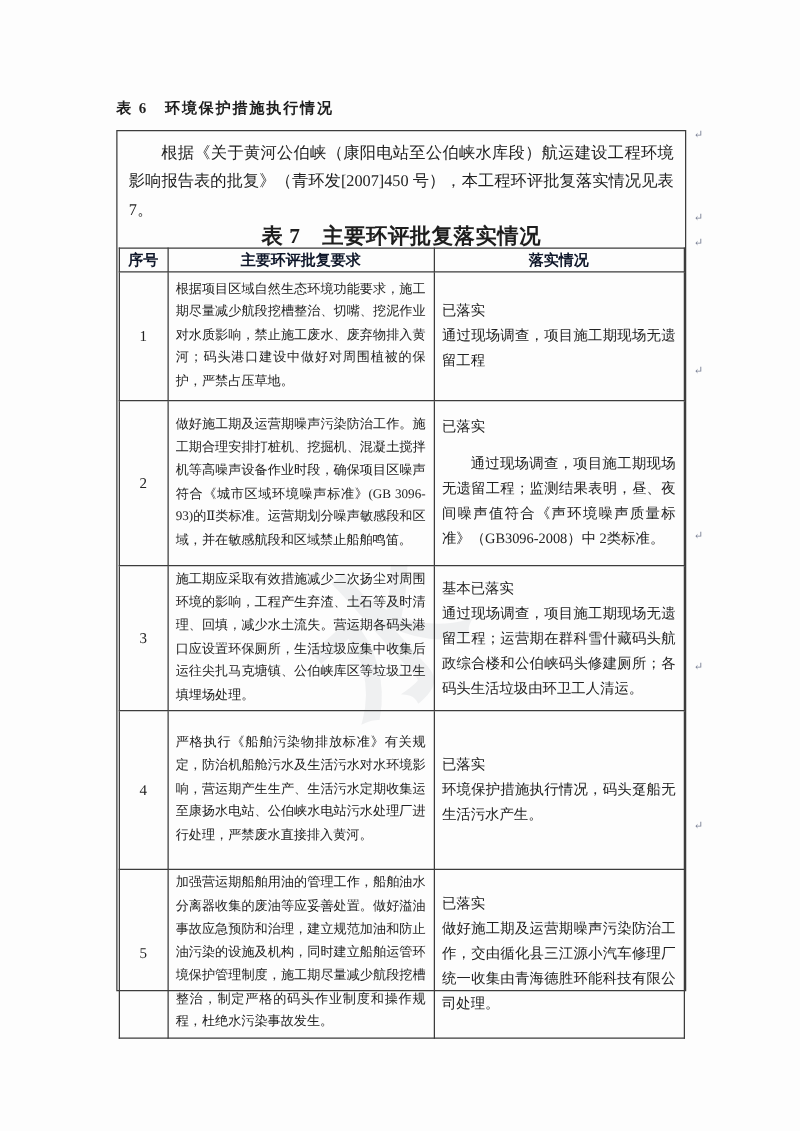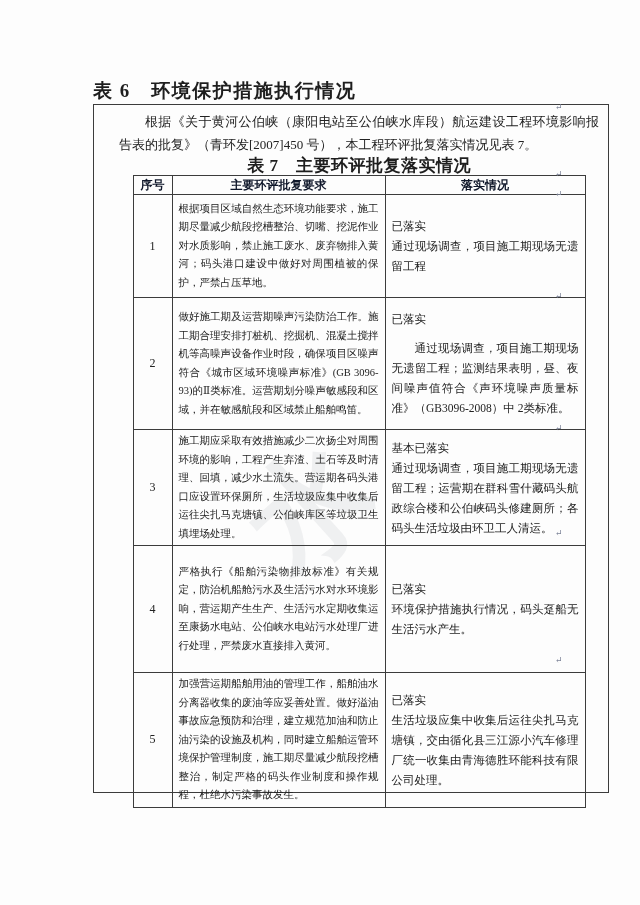--- a/index.html
+++ b/index.html
@@ -6,25 +6,25 @@
   body{
     width:640px;height:905px;background:#ffffff;
     font-family:"Liberation Serif","DejaVu Serif",serif;
     color:#262626;
   }
   .page{
     position:relative;width:640px;height:905px;background:#fdfdfd;overflow:hidden;
   }
   .heading{
     position:absolute;left:93px;top:78px;margin:0;
-    font-size:19px;font-weight:bold;letter-spacing:1.5px;color:#1e1e1e;
+    font-size:12px;font-weight:bold;letter-spacing:1.5px;color:#1e1e1e;
   }
   .outer-box{
-    position:absolute;left:93px;top:104px;width:516px;height:689px;
-    border:1.5px solid #3c3c3c;box-sizing:border-box;background:transparent;padding-left:16px;
+    position:absolute;left:93px;top:104px;width:456px;height:689px;
+    border:1.5px solid #3c3c3c;box-sizing:border-box;background:transparent;
   }
   .intro{
     margin:5px 9px 0 9px;font-size:13px;line-height:23px;
     text-indent:2em;text-align:justify;color:#222;
   }
   .t7-title{
     margin-top:1px;text-align:center;font-weight:bold;font-size:17px;
     letter-spacing:0.5px;color:#1e1e1e;height:17px;line-height:17px;
   }
   table.t7{
@@ -128,21 +128,21 @@
           <td class="status">
             <div class="status-line">已落实</div>
             <div class="detail">环境保护措施执行情况，码头趸船无生活污水产生。</div>
           </td>
         </tr>
         <tr class="r5">
           <td class="no">5</td>
           <td class="req">加强营运期船舶用油的管理工作，船舶油水分离器收集的废油等应妥善处置。做好溢油事故应急预防和治理，建立规范加油和防止油污染的设施及机构，同时建立船舶运管环境保护管理制度，施工期尽量减少航段挖槽整治，制定严格的码头作业制度和操作规程，杜绝水污染事故发生。</td>
           <td class="status">
             <div class="status-line">已落实</div>
-            <div class="detail">生活垃圾应集中收集后运往尖扎马克塘镇，交由循化县三江源小汽车修理厂统一收集由青海德胜环能科技有限公司处理。</div>
+            <div class="detail">做好施工期及运营期噪声污染防治工作，交由循化县三江源小汽车修理厂统一收集由青海德胜环能科技有限公司处理。</div>
           </td>
         </tr>
       </tbody>
     </table>
   </div>
 
   <span class="pmark pm1">↵</span>
   <span class="pmark pm2">↵</span>
   <span class="pmark pm3">↵</span>
   <span class="pmark pm4">↵</span>

